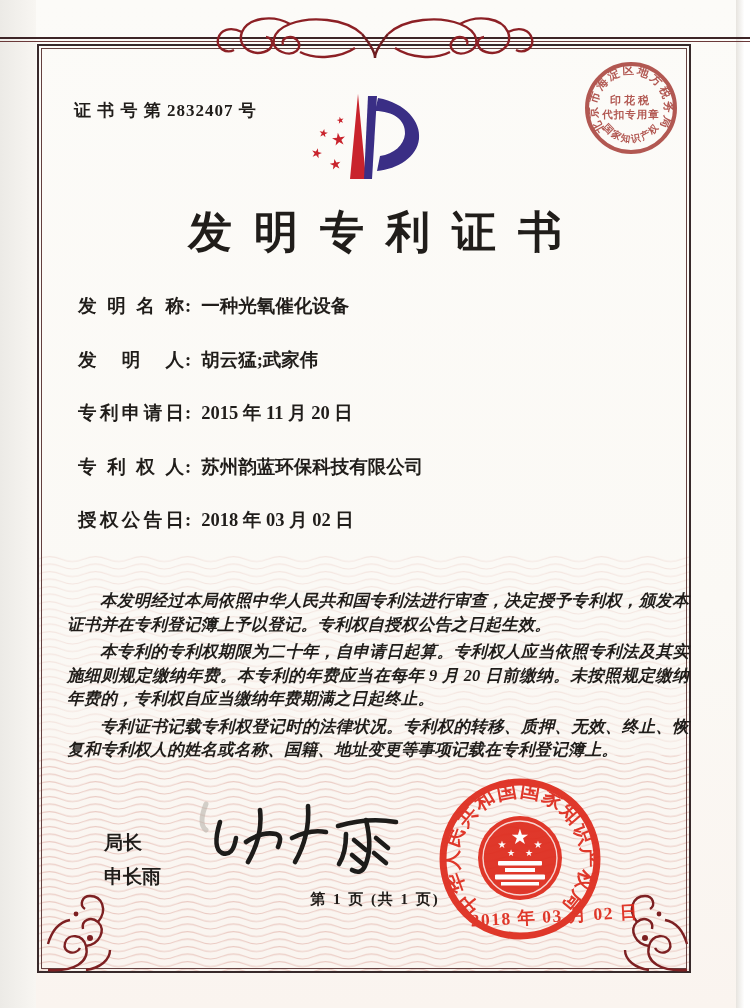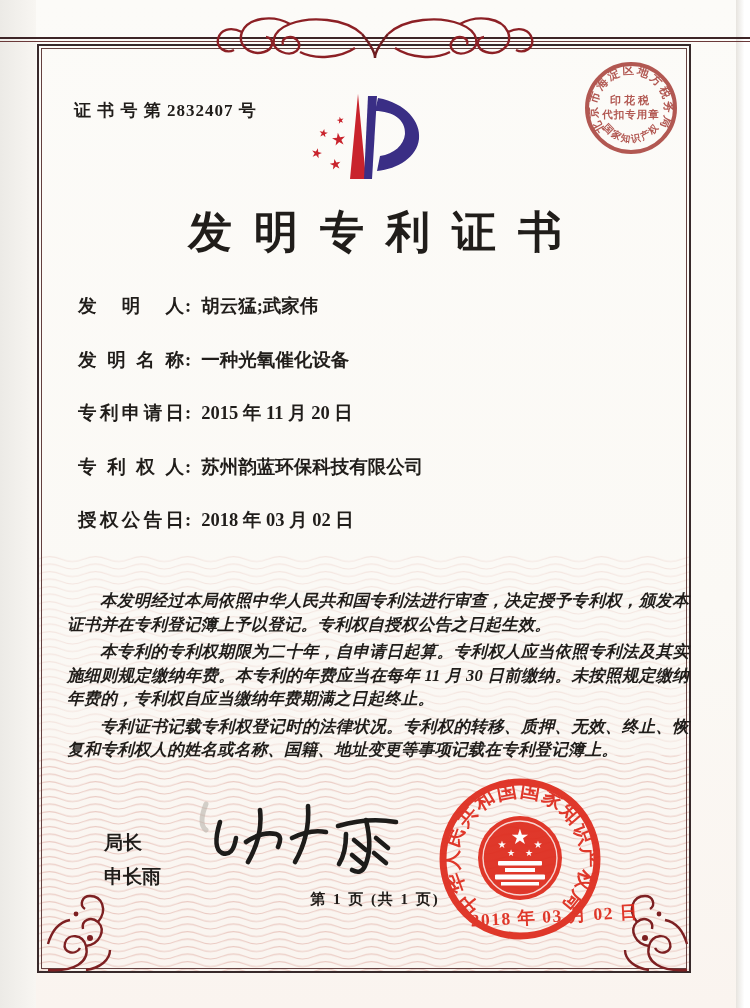--- a/index.html
+++ b/index.html
@@ -117,39 +117,39 @@
     <text x="42" y="62" font-size="17" transform="rotate(-8 42 62)">★</text>
     <text x="20" y="72" font-size="13" transform="rotate(14 20 72)">★</text>
     <text x="40" y="86" font-size="14" transform="rotate(-10 40 86)">★</text>
   </g>
 </svg>
 
 <div class="title cjk">发明专利证书</div>
 
 <div class="fields">
   <div class="field">
+    <span class="flabel">发明名称</span><span class="fsep">:</span><span>一种光氧催化设备</span>
+  </div>
+  <div class="field">
     <span class="flabel">发明人</span><span class="fsep">:</span><span>胡云猛;武家伟</span>
-  </div>
-  <div class="field">
-    <span class="flabel">发明名称</span><span class="fsep">:</span><span>一种光氧催化设备</span>
   </div>
   <div class="field">
     <span class="flabel">专利申请日</span><span class="fsep">:</span><span>2015 年 11 月 20 日</span>
   </div>
   <div class="field">
     <span class="flabel">专利权人</span><span class="fsep">:</span><span>苏州韵蓝环保科技有限公司</span>
   </div>
   <div class="field">
     <span class="flabel">授权公告日</span><span class="fsep">:</span><span>2018 年 03 月 02 日</span>
   </div>
 </div>
 
 <div class="paras">
   <p>本发明经过本局依照中华人民共和国专利法进行审查，决定授予专利权，颁发本证书并在专利登记簿上予以登记。专利权自授权公告之日起生效。</p>
-  <p>本专利的专利权期限为二十年，自申请日起算。专利权人应当依照专利法及其实施细则规定缴纳年费。本专利的年费应当在每年 11 月 30 日前缴纳。未按照规定缴纳年费的，专利权自应当缴纳年费期满之日起终止。</p>
+  <p>本专利的专利权期限为二十年，自申请日起算。专利权人应当依照专利法及其实施细则规定缴纳年费。本专利的年费应当在每年 9 月 20 日前缴纳。未按照规定缴纳年费的，专利权自应当缴纳年费期满之日起终止。</p>
   <p>专利证书记载专利权登记时的法律状况。专利权的转移、质押、无效、终止、恢复和专利权人的姓名或名称、国籍、地址变更等事项记载在专利登记簿上。</p>
 </div>
 
 <div class="sig-block">
   <div>局长</div>
   <div>申长雨</div>
 </div>
 
 <svg class="sig-svg" width="245" height="110">
   <g stroke="#1d1c1a" stroke-width="4.6" fill="none" stroke-linecap="round" stroke-linejoin="round">

